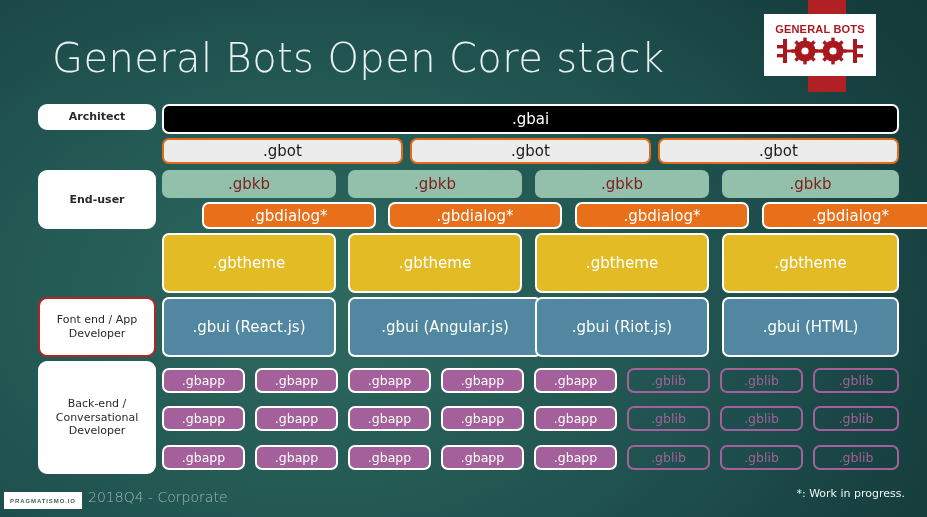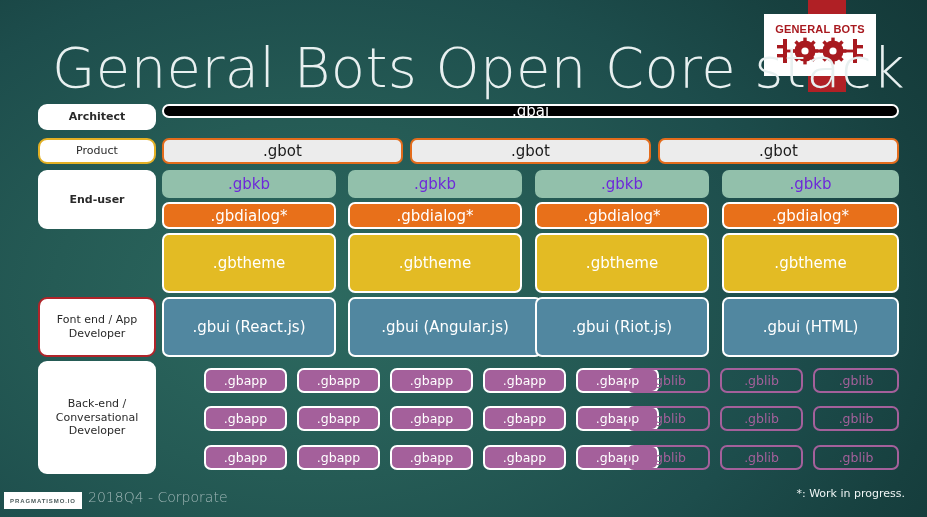--- a/index.html
+++ b/index.html
@@ -47,21 +47,21 @@
     letter-spacing: .2px;
     line-height: 1;
     font-family: Liberation Sans, sans-serif;
   }
   #logo-mark { display:block; }
   
   #title {
     position: absolute;
     left: 52px;
     top: 35px;
-    font-size: 56px;
+    font-size: 40px;
     color: #e8f0f0;
     font-family: "DejaVu Sans", sans-serif;
     font-weight: 300;
     letter-spacing: 0.4px;
     white-space: nowrap;
   }
   
   .rowlabel {
     position: absolute;
     left: 38px;
@@ -88,25 +88,25 @@
     justify-content: center;
     text-align: center;
     font-family: "DejaVu Sans", sans-serif;
     color: #ffffff;
     font-size: 15px;
     white-space: nowrap;
     overflow: hidden;
   }
   .c-gbai   { background:#000000; border:2px solid #ffffff; color:#ffffff; }
   .c-gbot   { background:#ececec; border:2px solid #e36c1c; color:#1b1b1b; }
-  .c-gbkb   { background:#92c0ab; border:2px solid #92c0ab; color:#6d28d9; }
-  .c-gbdlg  { background:#e8701a; border:2px solid #ffffff; color:#ffffff; }
+  .c-gbkb   { background:#92c0ab; border:2px solid #92c0ab; color:#7f1d1d; }
+  .c-gbdlg  { background:#e8701a; border:2px solid #ffffff; color:#ffffff;margin-left:40px; }
   .c-gbtheme{ background:#e3bb24; border:2px solid #ffffff; color:#ffffff; }
   .c-gbui   { background:#5187a0; border:2px solid #ffffff; color:#ffffff; }
-  .c-gbapp  { background:#a4609b; border:2px solid #ffffff; color:#ffffff; font-size:12.5px;margin-left:42px; }
+  .c-gbapp  { background:#a4609b; border:2px solid #ffffff; color:#ffffff; font-size:12.5px; }
   .c-gblib  { background:transparent; border:2px solid #a4609b; color:#a4609b; font-size:12.5px; }
   
   #footer-logo {
     position: absolute;
     left: 4px;
     top: 492px;
     width: 78px;
     height: 17px;
     background: #ffffff;
     display: flex;
@@ -183,26 +183,25 @@
           </g>
           <circle r="3.6" fill="#ffffff"></circle>
         </g>
       </g>
     </svg>
   </div>
 
   <div id="title">General Bots Open Core stack</div>
 
   <div class="rowlabel" style="top:104px;height:26px;border-color:#ffffff;font-weight:bold;">Architect</div>
-  <div class="rowlabel" style="top:138px;height:26px;border-color:#e3b024;">Product</div>
   <div class="rowlabel" style="top:170px;height:59px;border-color:#ffffff;font-weight:bold;">End-user</div>
   <div class="rowlabel" style="top:297px;height:60px;border-color:#b0242a;">Font end / App Developer</div>
   <div class="rowlabel" style="top:361px;height:113px;border-color:#ffffff;">Back-end / Conversational Developer</div>
 
-  <div class="cell c-gbai" style="left:162px;top:104px;width:737px;height:14px;">.gbai</div>
+  <div class="cell c-gbai" style="left:162px;top:104px;width:737px;height:30px;">.gbai</div>
 
   <div class="cell c-gbot" style="left:162px;top:138px;width:241px;height:26px;">.gbot</div>
   <div class="cell c-gbot" style="left:410px;top:138px;width:241px;height:26px;">.gbot</div>
   <div class="cell c-gbot" style="left:658px;top:138px;width:241px;height:26px;">.gbot</div>
 
   <div class="cell c-gbkb" style="left:162px;top:170px;width:174px;height:28px;">.gbkb</div>
   <div class="cell c-gbkb" style="left:348px;top:170px;width:174px;height:28px;">.gbkb</div>
   <div class="cell c-gbkb" style="left:535px;top:170px;width:174px;height:28px;">.gbkb</div>
   <div class="cell c-gbkb" style="left:722px;top:170px;width:177px;height:28px;">.gbkb</div>
 

